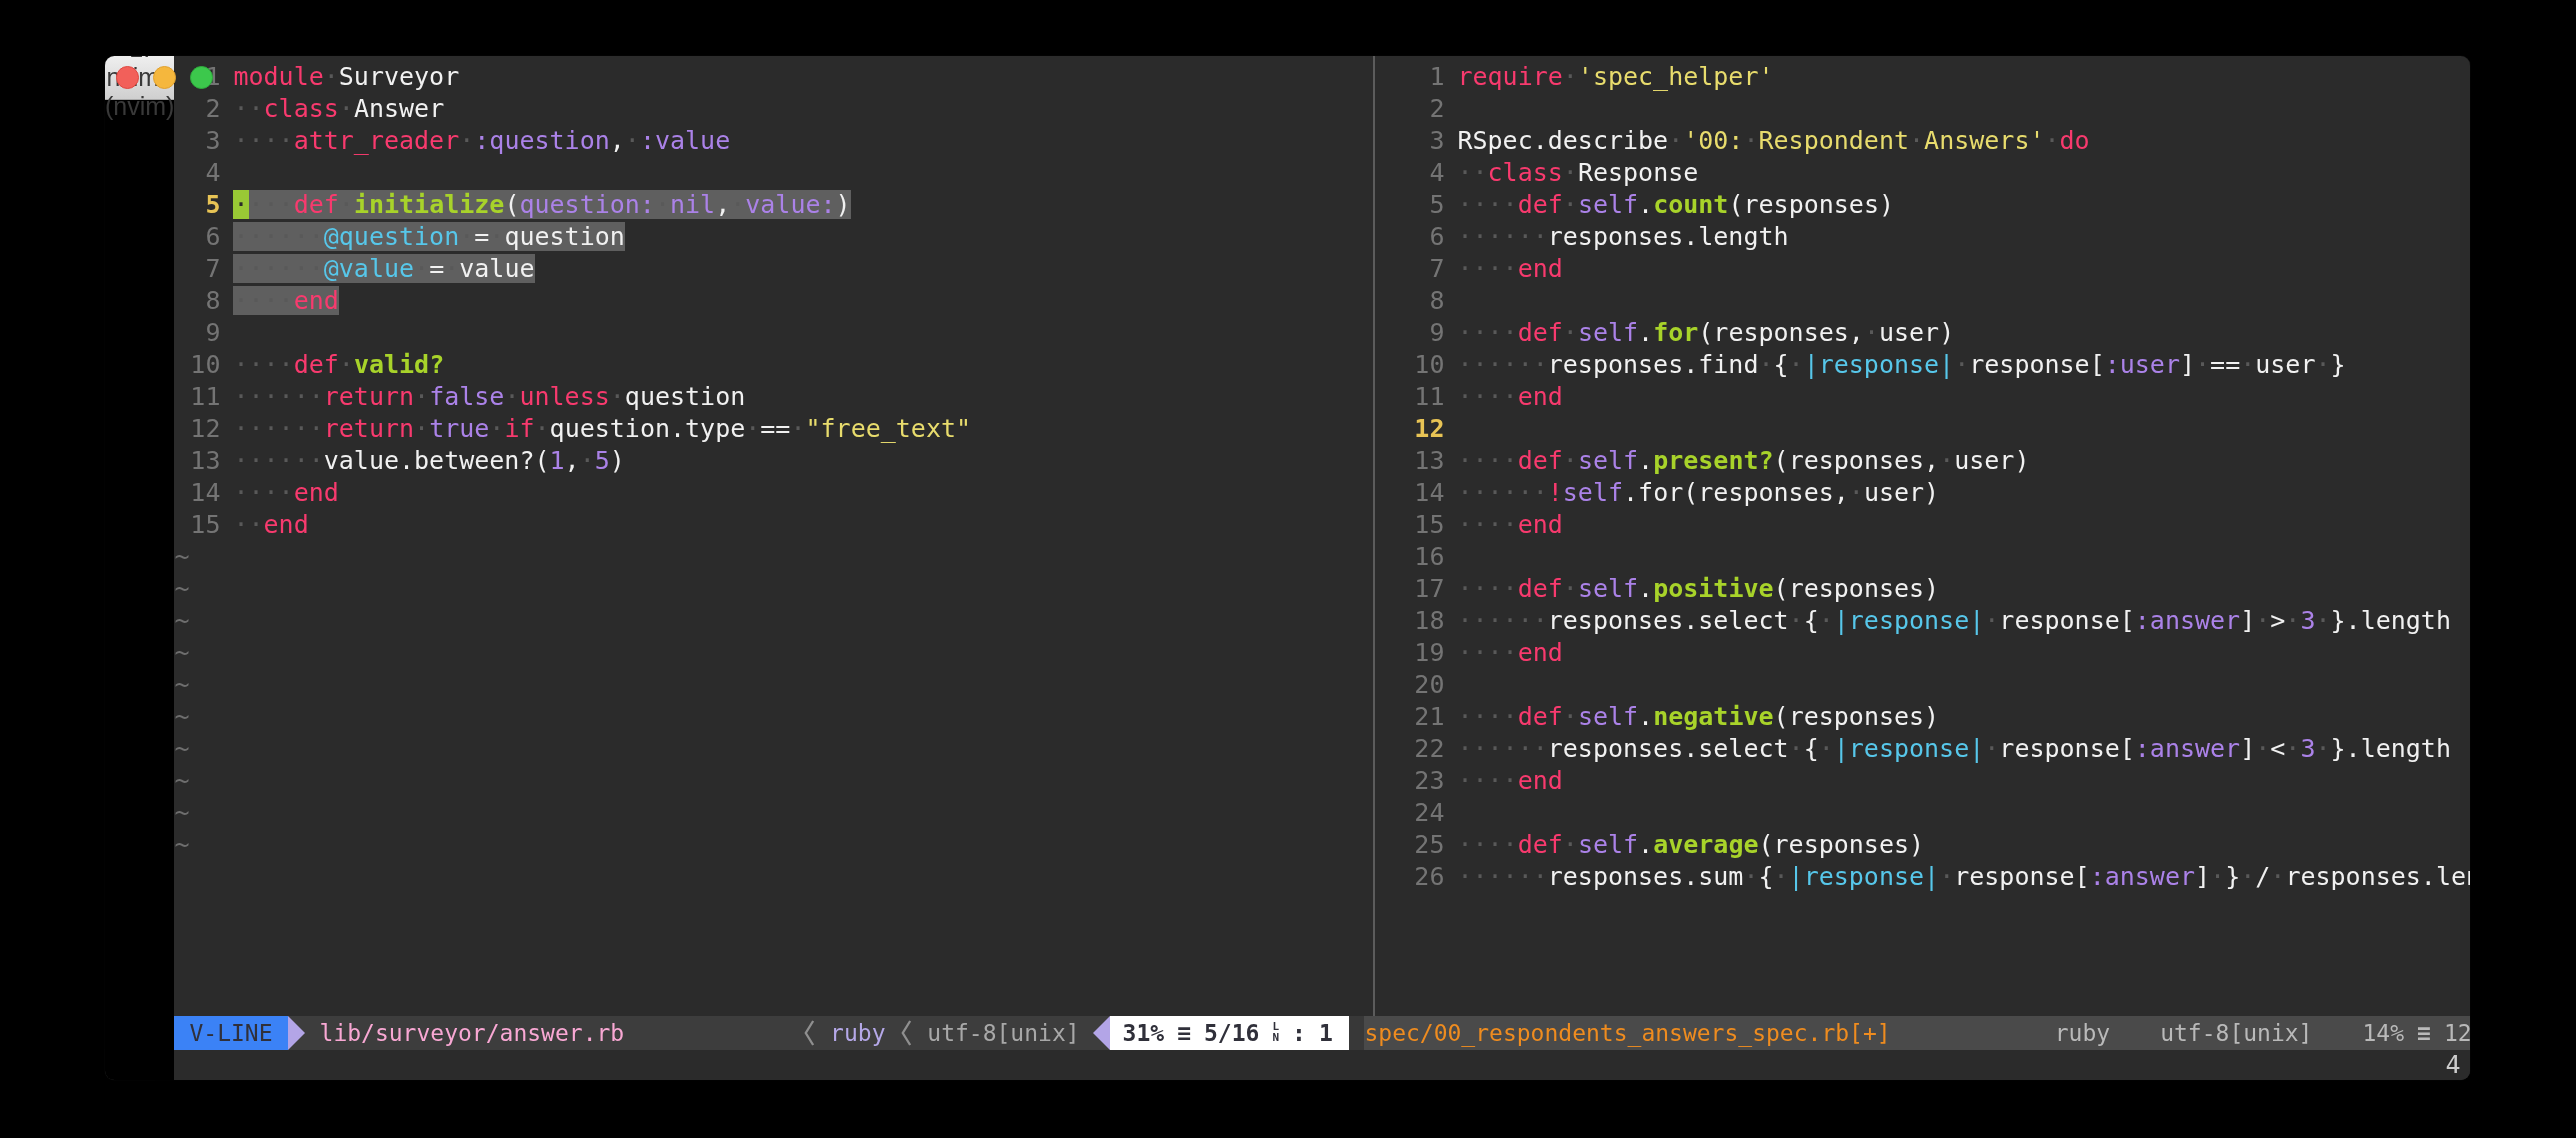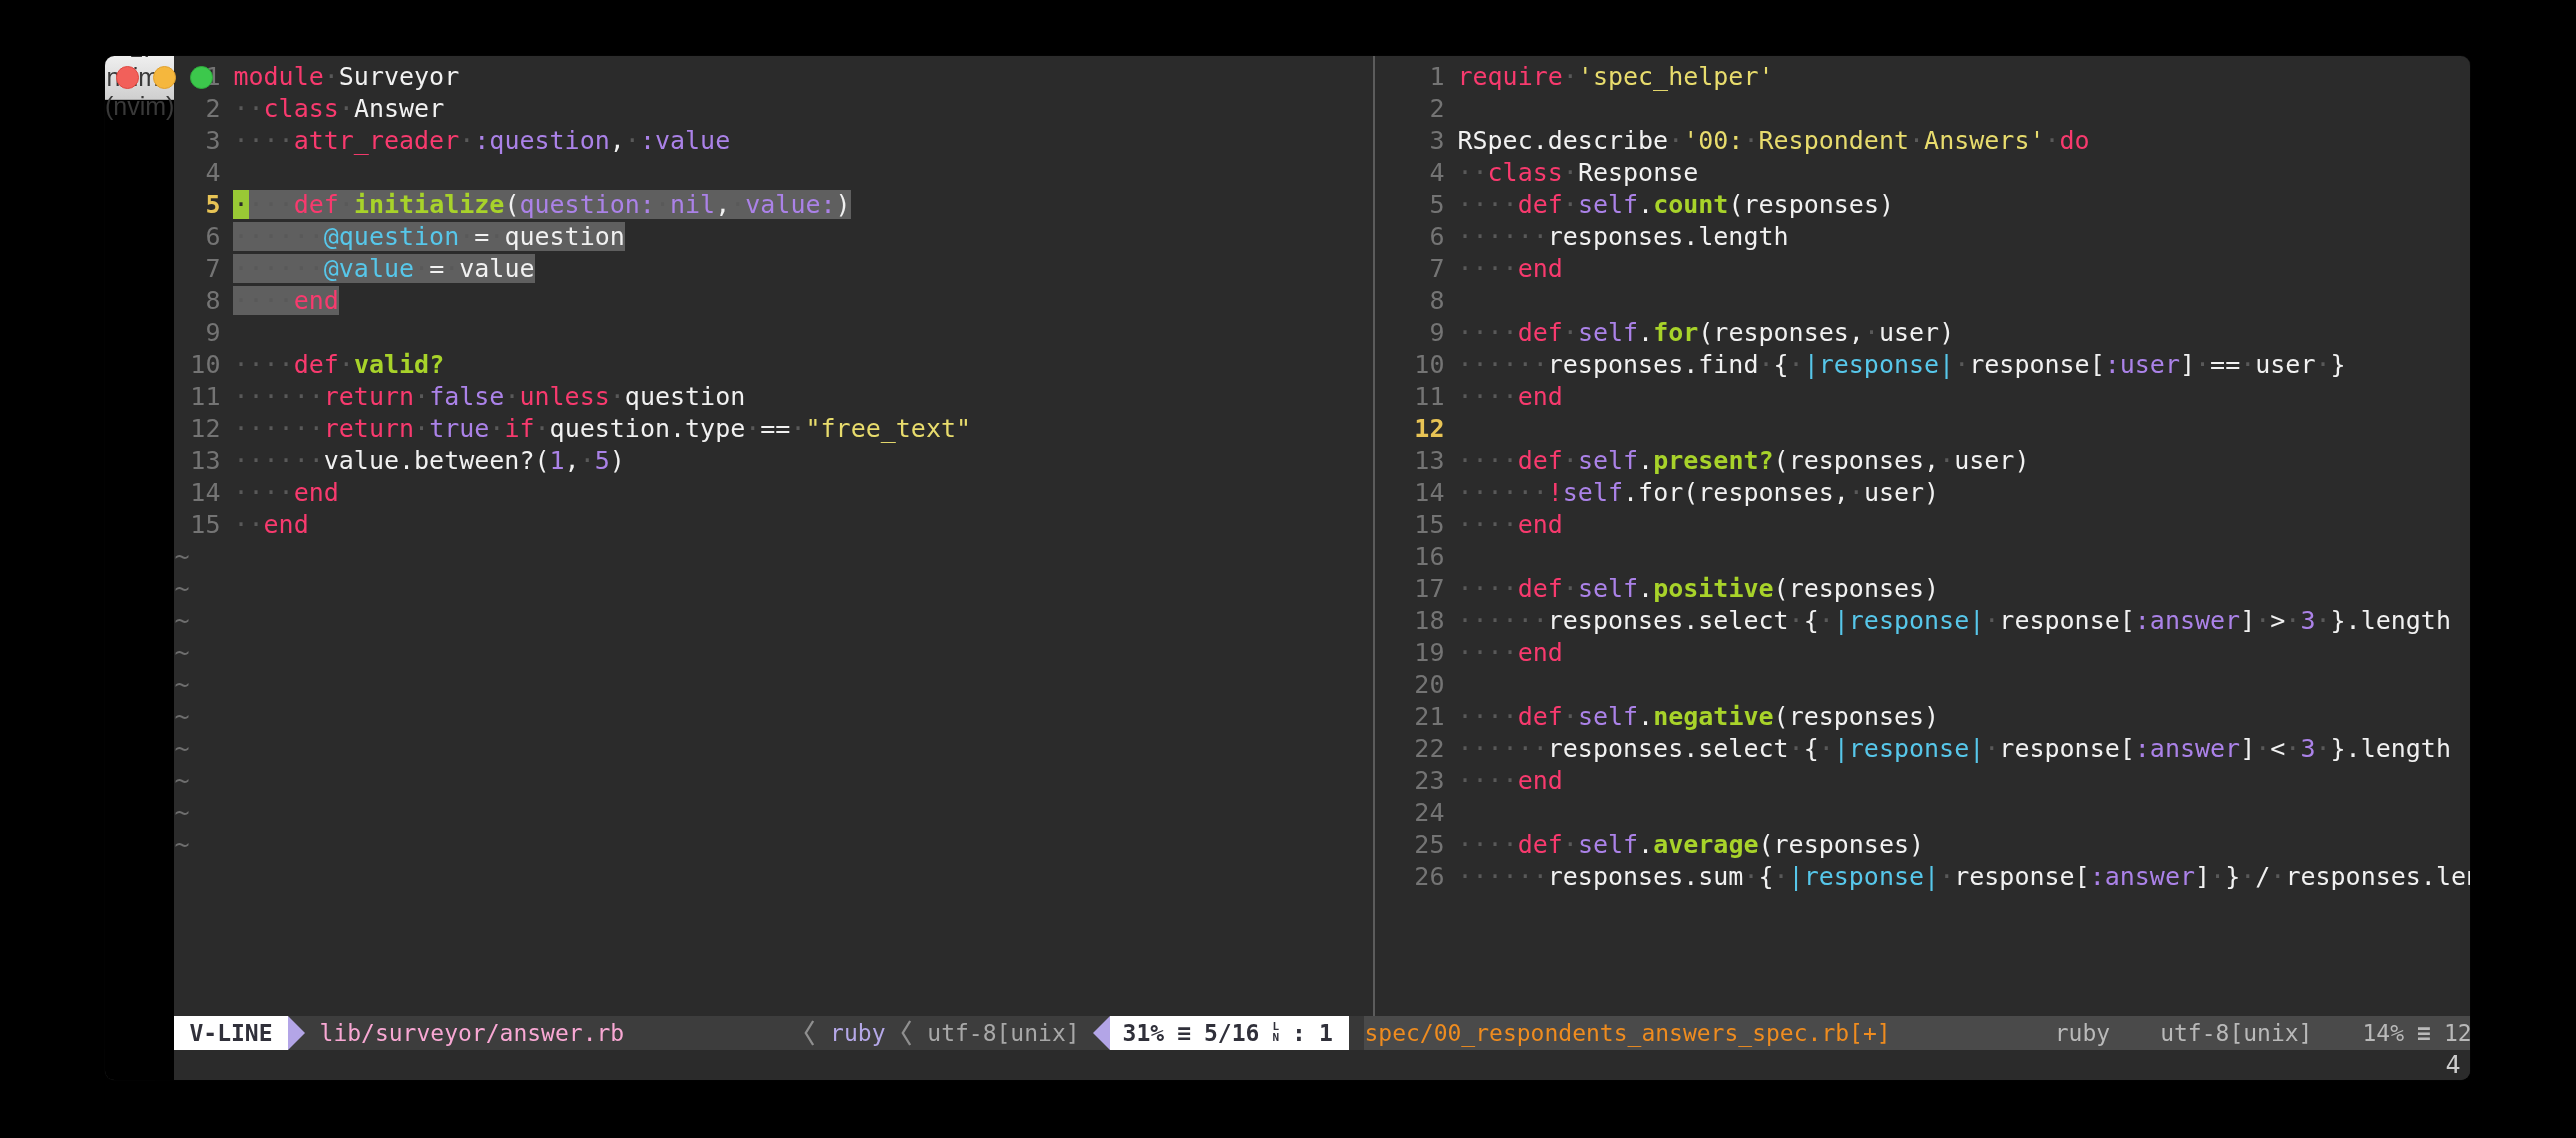--- a/index.html
+++ b/index.html
@@ -62,21 +62,21 @@
   .cursor { background:#99c935; color:#2b2b2b; }
 
   
   .statusrow { flex:0 0 34px; display:flex; font-size:23px; }
   .statusline { display:flex; align-items:center; height:34px; overflow:hidden; }
   .statusline.active { width:1175px; flex:0 0 1175px; background:#3d3d3d; }
   .status-gap { flex:0 0 15px; background:#383838; }
   .statusline.inactive { flex:1; background:#4a4a4a; color:#b9b9b9; }
 
   .seg.mode {
-    background:#ffffff; color:#30303a; font-weight:bold;
+    background:#3b82f6; color:#30303a; font-weight:normal;
     padding:8px 15px; height:100%; display:flex; align-items:center;
   }
   .tri-right { width:0; height:0; border-top:17.6px solid transparent; border-bottom:17.6px solid transparent; border-left:17.6px solid #b3a5e7; }
   .tri-left  { width:0; height:0; border-top:17.6px solid transparent; border-bottom:17.6px solid transparent; border-right:17.6px solid #b3a5e7; }
   .seg.file { color:#f9a8d4; padding-left:15px;text-align:right; }
   .spacer { flex:1; }
   .chev { margin:0 9.3px; flex:0 0 auto; }
   .seg.ft { color:#b5a8e8; padding:0 5.6px; }
   .seg.enc { color:#a8a8a8; padding:0 13px 0 5.6px; }
   .seg.pos {

